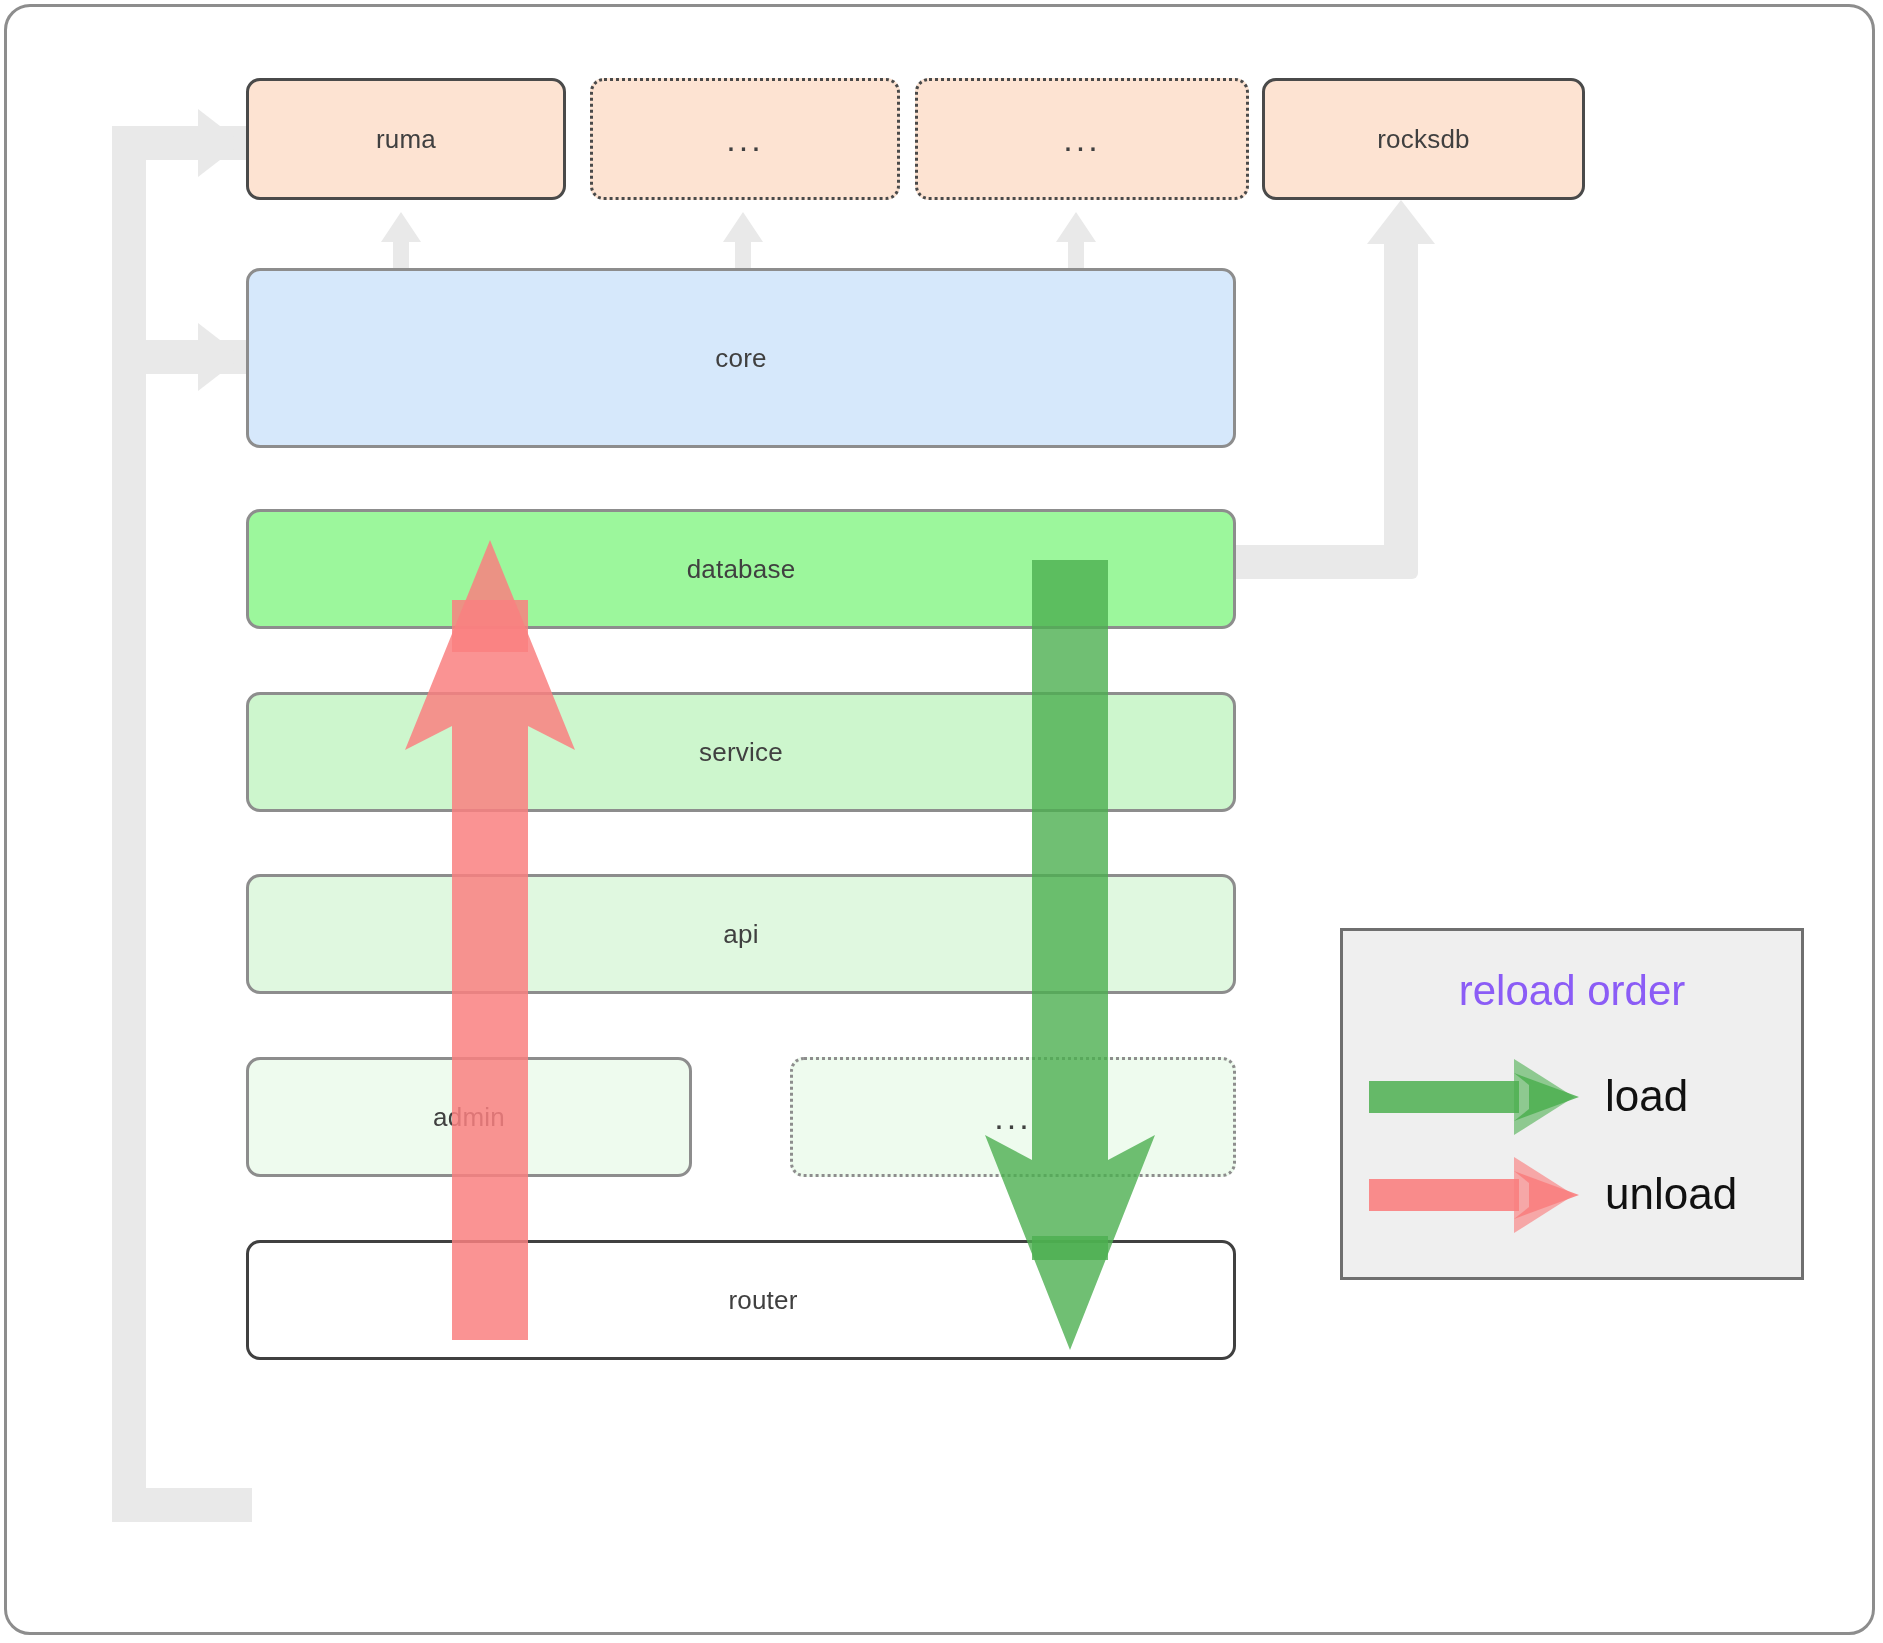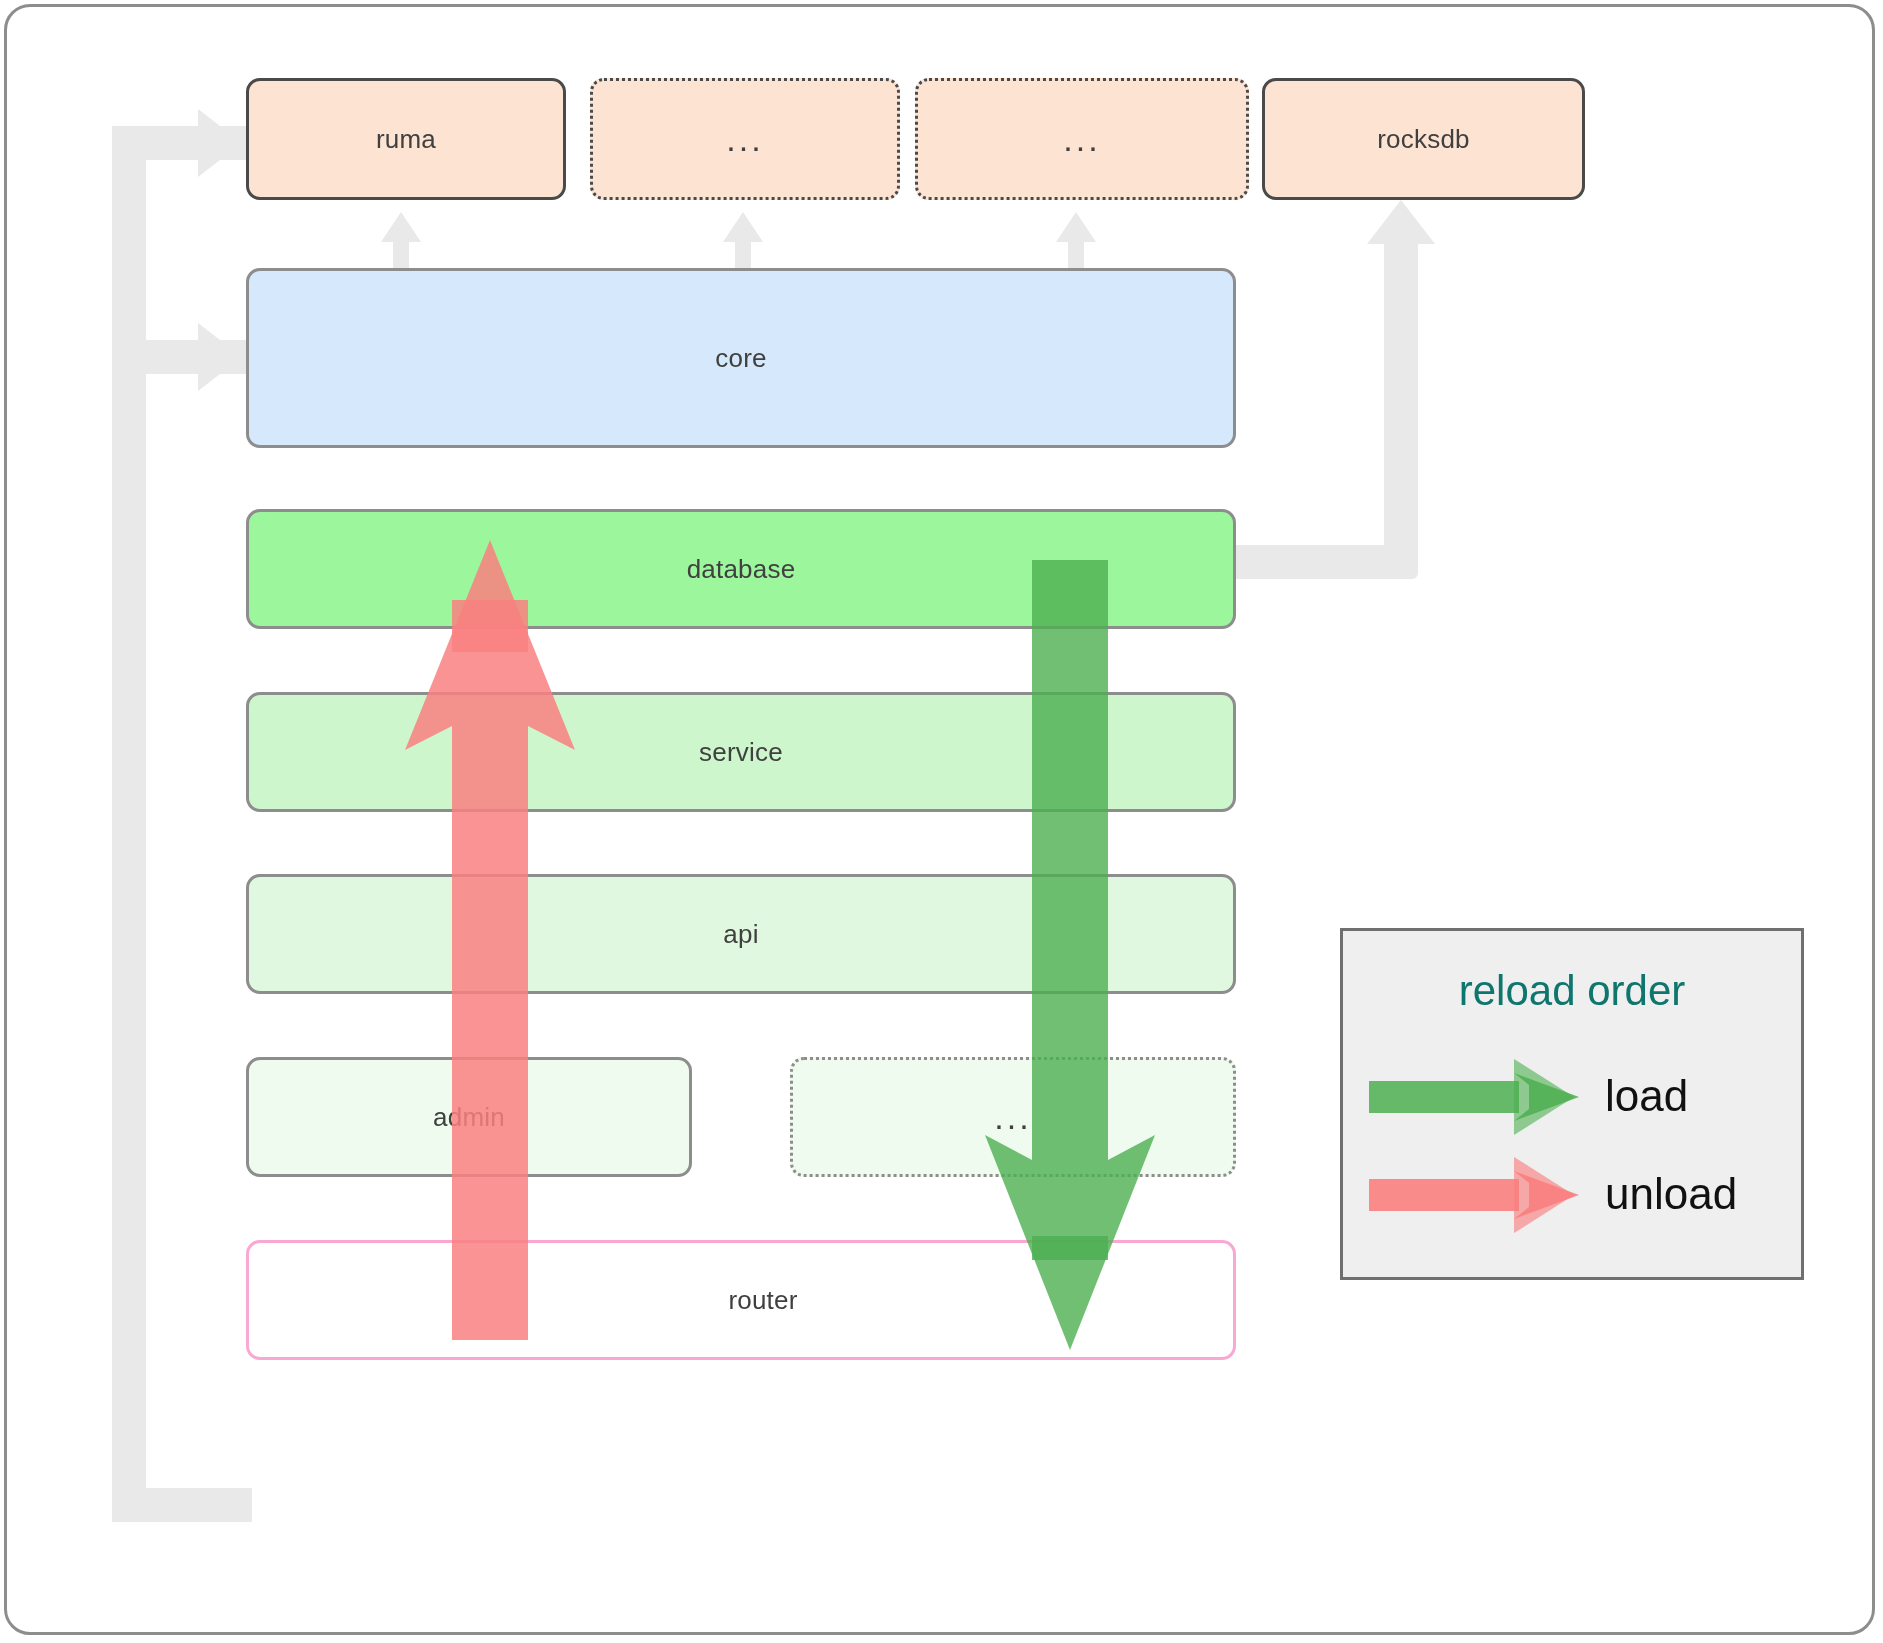--- a/index.html
+++ b/index.html
@@ -54,21 +54,21 @@
     border:3px solid #8d8d8d;
     border-radius:14px;
   }
 
   
   .l-database{ background:#9cf79c; border:3px solid #8d8d8d; }
   .l-service { background:#cdf6cd; border:3px solid #8d8d8d; }
   .l-api     { background:#e0f8e0; border:3px solid #8d8d8d; }
   .l-admin   { background:#eefbee; border:3px solid #8d8d8d; }
   .l-dots    { background:#eefbee; border:3px dotted #8d8d8d; }
-  .l-router  { background:#ffffff; border:3px solid #f9a8d4;padding-left:44px; }
+  .l-router  { background:#ffffff; border:3px solid #404040;padding-left:44px; }
 
   
   .conduwuit{
     background:#0a4f9c;
     border:3px solid #111111;
     border-radius:18px;
     color:#ffffff;
     font-weight:bold;
     font-size:40px;
   }
@@ -104,21 +104,21 @@
     border:3px solid #6f6f6f;
     box-sizing:border-box;
     z-index:7;
   }
   .legend-title{
     position:absolute;
     width:100%;
     text-align:center;
     top:36px;
     font-size:42px;
-    color:#0f766e;
+    color:#8b5cf6;
   }
   .legend-label{
     position:absolute;
     font-size:44px;
     color:#111;
   }
 </style>
 </head>
 <body>
 

